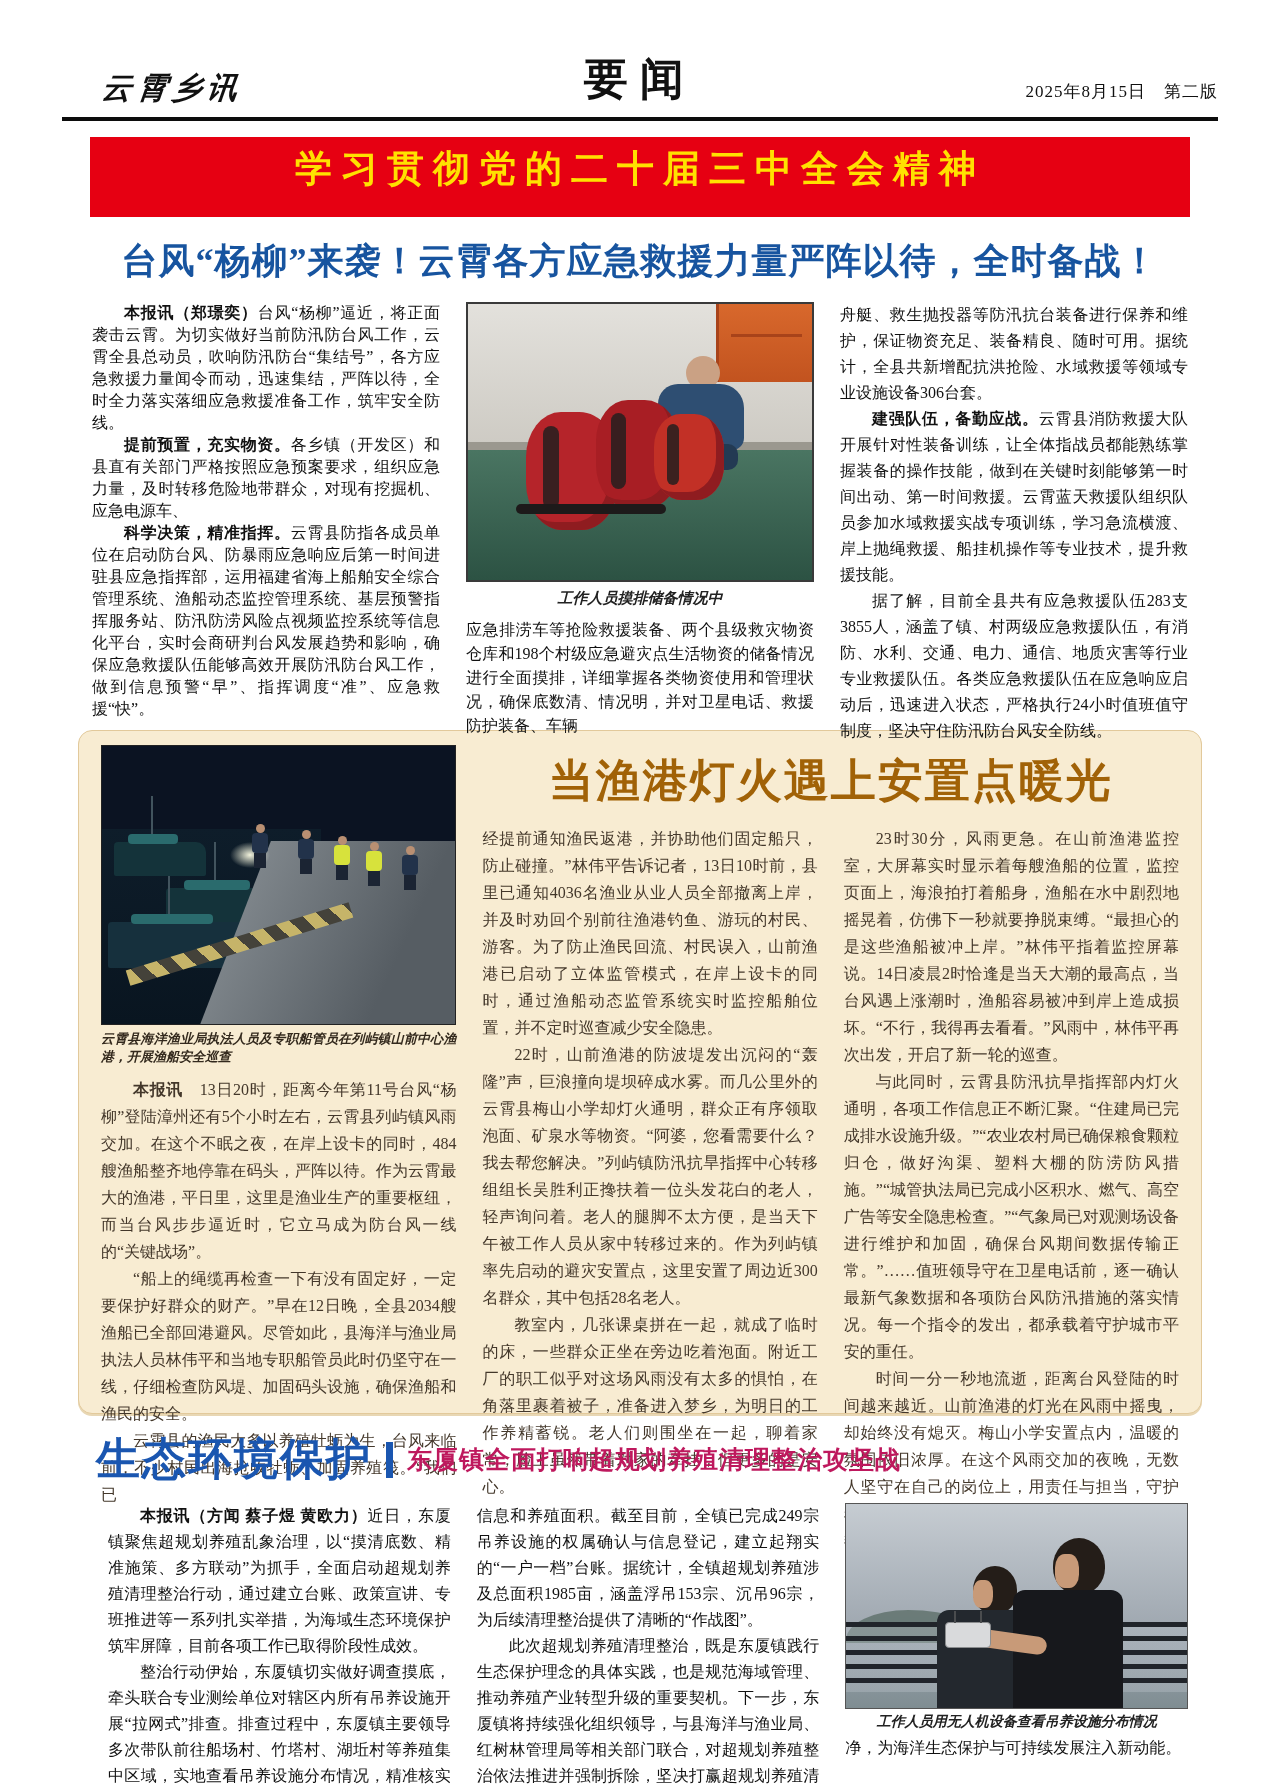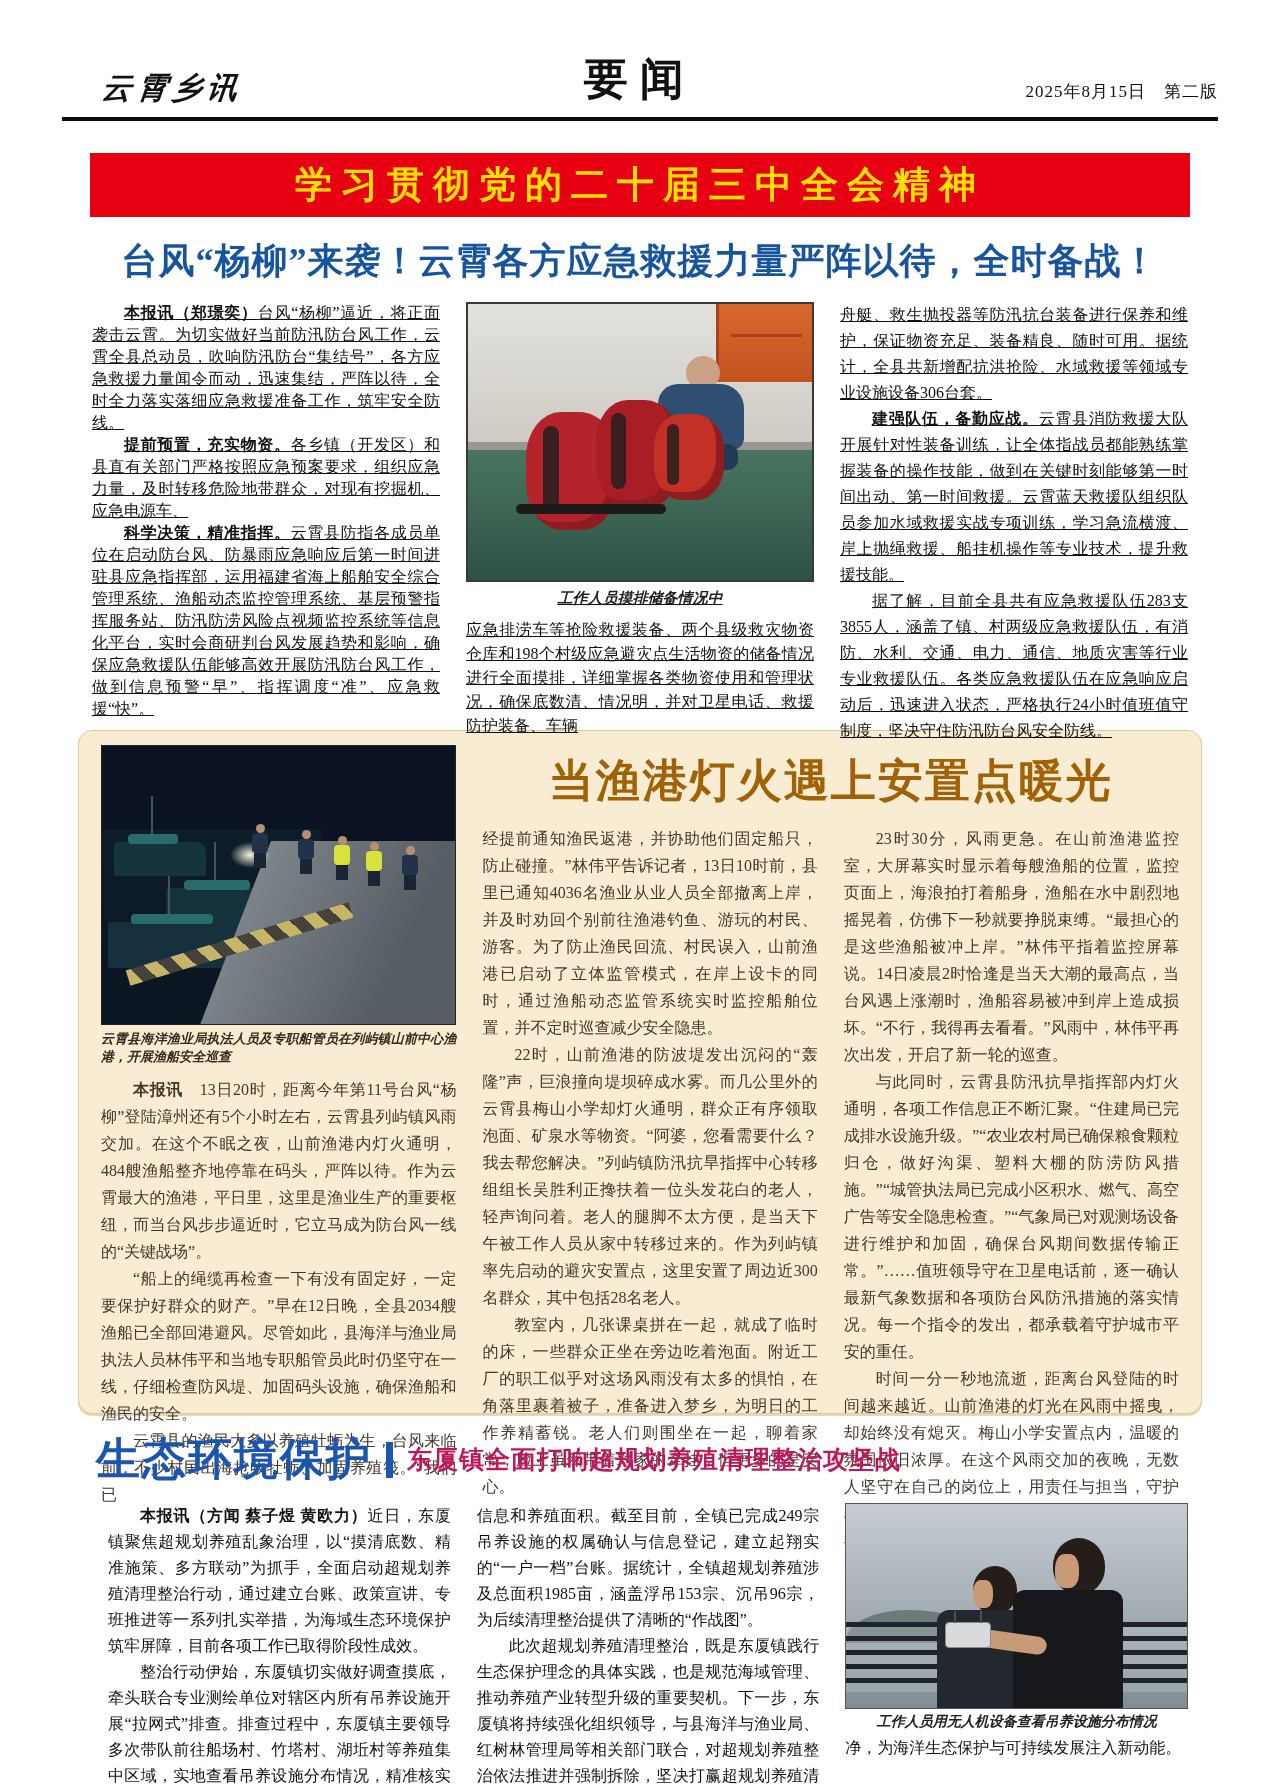--- a/index.html
+++ b/index.html
@@ -10,33 +10,33 @@
     position:relative; overflow:hidden; padding-top:50px;
   }
   
   .hdr { margin:0 62px; display:flex; align-items:flex-end; justify-content:space-between;
          border-bottom:4px solid #0c0c0c; padding-bottom:8px; }
   .masthead { font-size:30px; font-weight:bold; font-style:italic; letter-spacing:5px;
               transform:skewX(-6deg); padding-left:40px; }
   .section-title { font-size:44px; font-weight:bold; letter-spacing:12px; padding-left:12px; }
   .hdr-date { font-size:17px; letter-spacing:1px; padding-bottom:6px; }
   
-  .banner { margin:32px 90px 0; background:#e60012; color:#ffe100; text-align:center;
+  .banner { margin:16px 90px 0; background:#e60012; color:#ffe100; text-align:center;
             font-family:"Liberation Sans","DejaVu Sans",sans-serif; font-weight:900;
-            font-size:37px; letter-spacing:9px; padding:7px 0 7px; }
+            font-size:37px; letter-spacing:9px; padding:7px 0 23px; }
   
   .headline1 { margin:20px 58px 0; text-align:center; color:#17549f; font-weight:900;
                font-size:36px; letter-spacing:1px; }
   
   .cols3 { display:grid; grid-template-columns:1fr 1fr 1fr; column-gap:26px;margin-left:16px; }
   .para { text-align:justify; text-indent:2em; }
   .para.cont { text-indent:0; }
   .para b { font-weight:bold; }
   
-  .article1 { margin:16px 92px 0; font-size:16px; height:416px;text-decoration:underline; }
+  .article1 { margin:16px 92px 0; font-size:16px; height:416px; }
   .a1c1 { line-height:22px; }
   .a1c2 { line-height:24px; }
   .a1c3 { line-height:26px; }
   figure.photo { position:relative; overflow:hidden; display:block; }
   .photo-frame { border:2px solid #3a3a3a; }
   .figcap { font-style:italic; font-size:15px; text-align:center; margin:4px 0 8px;
             color:#222; font-weight:bold; }
   
   .photo1 { height:280px; background:linear-gradient(#e3e1dc,#ccc9c2 55%,#b9b6af 56%); }
   .p1-floor { position:absolute; left:0; right:0; bottom:0; height:47%;
@@ -217,21 +217,21 @@
               <span class="fb"></span>
               <span class="fl"></span>
             </div>
           <div class="fig-man p2-m5">
               <span class="fh"></span>
               <span class="fb"></span>
               <span class="fl"></span>
             </div>
         </figure>
         <div class="figcap">云霄县海洋渔业局执法人员及专职船管员在列屿镇山前中心渔港，开展渔船安全巡查</div>
-        <p class="para"><b>本报讯</b><span>　13日20时，距离今年第11号台风“杨柳”登陆漳州还有5个小时左右，云霄县列屿镇风雨交加。在这个不眠之夜，山前渔港内灯火通明，484艘渔船整齐地停靠在码头，严阵以待。作为云霄最大的渔港，平日里，这里是渔业生产的重要枢纽，而当台风步步逼近时，它立马成为防台风一线的“关键战场”。</span></p>
+        <p class="para"><b>本报讯</b><span>　13日20时，距离今年第11号台风“杨柳”登陆漳州还有5个小时左右，云霄县列屿镇风雨交加。在这个不眠之夜，在岸上设卡的同时，484艘渔船整齐地停靠在码头，严阵以待。作为云霄最大的渔港，平日里，这里是渔业生产的重要枢纽，而当台风步步逼近时，它立马成为防台风一线的“关键战场”。</span></p>
         <p class="para">“船上的绳缆再检查一下有没有固定好，一定要保护好群众的财产。”早在12日晚，全县2034艘渔船已全部回港避风。尽管如此，县海洋与渔业局执法人员林伟平和当地专职船管员此时仍坚守在一线，仔细检查防风堤、加固码头设施，确保渔船和渔民的安全。</p>
         <p class="para">云霄县的渔民大多以养殖牡蛎为生，台风来临前，不少村民出海抢收牡蛎、加固养殖筏。“我们已</p>
       </div>
       <div class="cream-head">当渔港灯火遇上安置点暖光</div>
       <div class="cream-colA">
         <p class="para cont">经提前通知渔民返港，并协助他们固定船只，防止碰撞。”林伟平告诉记者，13日10时前，县里已通知4036名渔业从业人员全部撤离上岸，并及时劝回个别前往渔港钓鱼、游玩的村民、游客。为了防止渔民回流、村民误入，山前渔港已启动了立体监管模式，在岸上设卡的同时，通过渔船动态监管系统实时监控船舶位置，并不定时巡查减少安全隐患。</p>
         <p class="para">22时，山前渔港的防波堤发出沉闷的“轰隆”声，巨浪撞向堤坝碎成水雾。而几公里外的云霄县梅山小学却灯火通明，群众正有序领取泡面、矿泉水等物资。“阿婆，您看需要什么？我去帮您解决。”列屿镇防汛抗旱指挥中心转移组组长吴胜利正搀扶着一位头发花白的老人，轻声询问着。老人的腿脚不太方便，是当天下午被工作人员从家中转移过来的。作为列屿镇率先启动的避灾安置点，这里安置了周边近300名群众，其中包括28名老人。</p>
         <p class="para">教室内，几张课桌拼在一起，就成了临时的床，一些群众正坐在旁边吃着泡面。附近工厂的职工似乎对这场风雨没有太多的惧怕，在角落里裹着被子，准备进入梦乡，为明日的工作养精蓄锐。老人们则围坐在一起，聊着家常，脸上虽然带着对家的牵挂，但更多的是安心。</p>
       </div>
       <div class="cream-colB">

